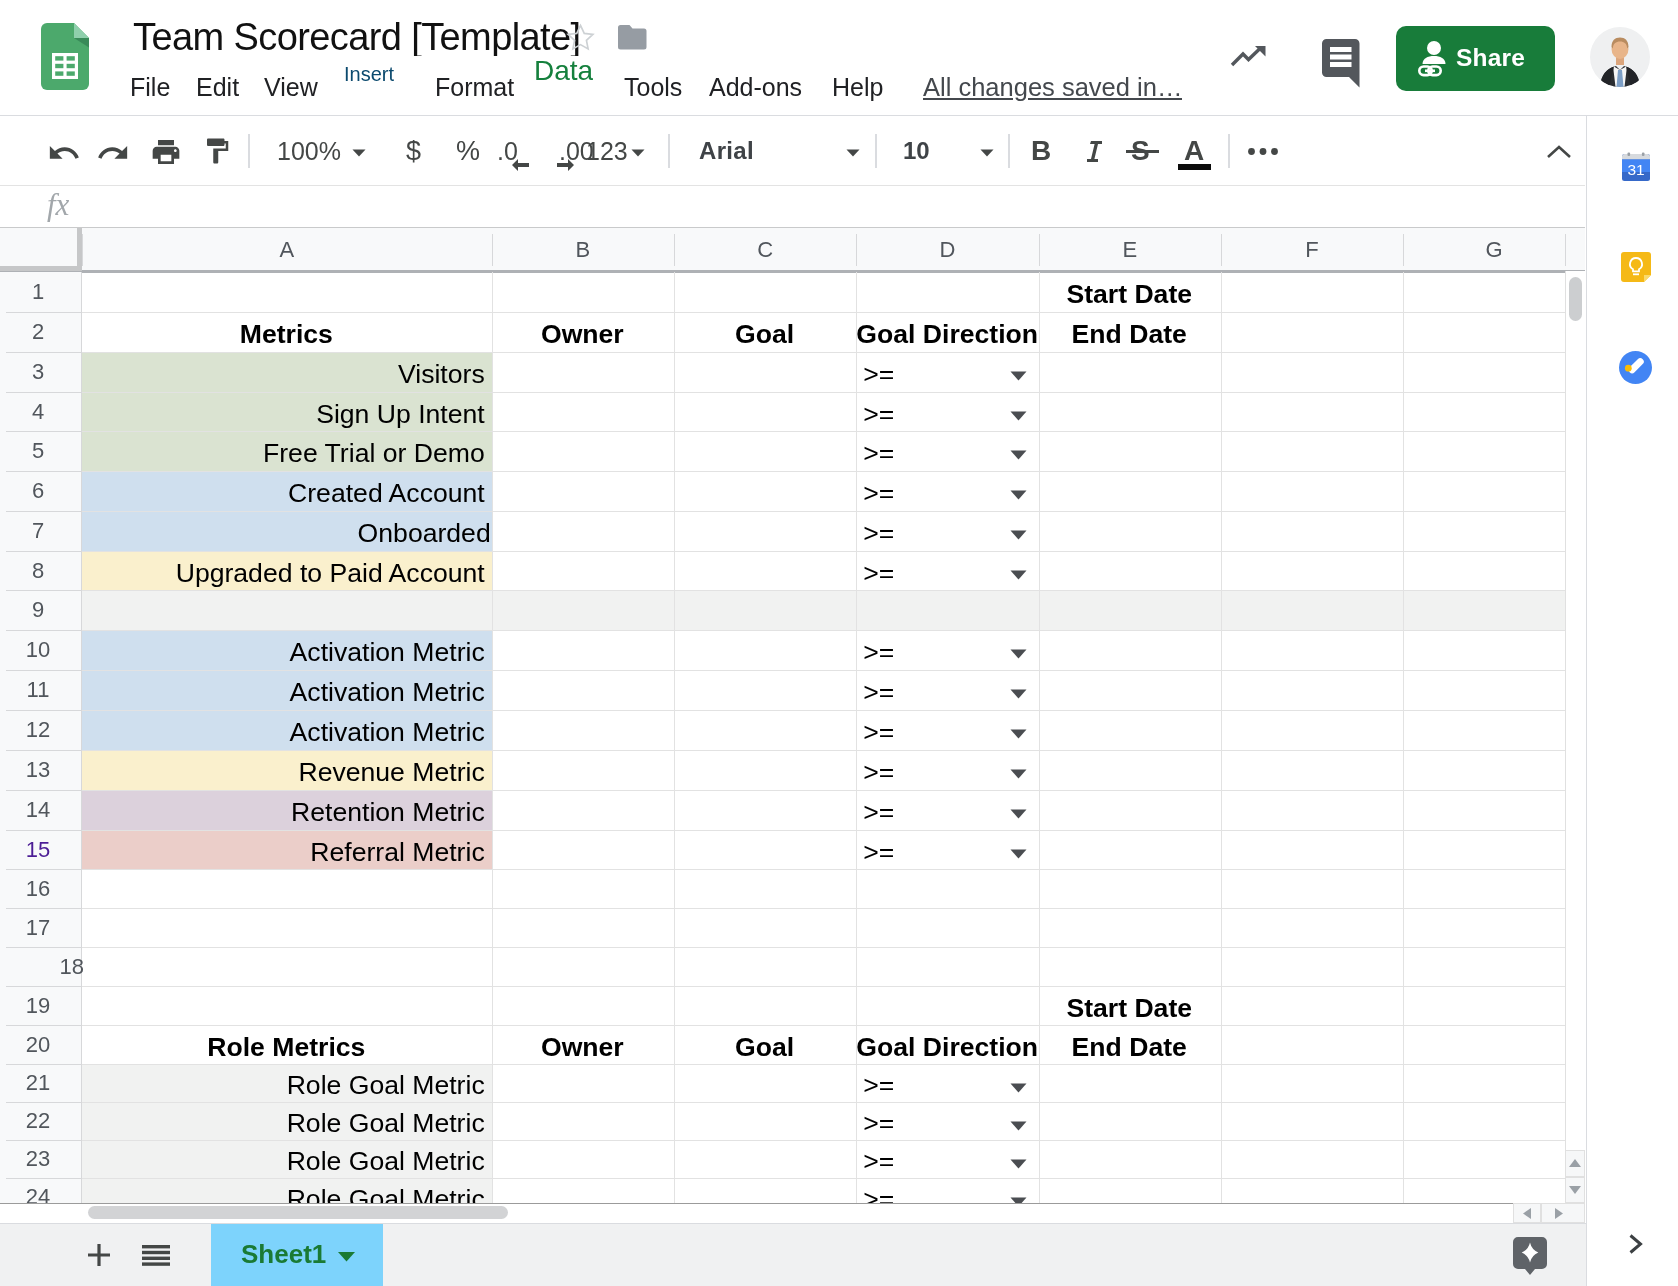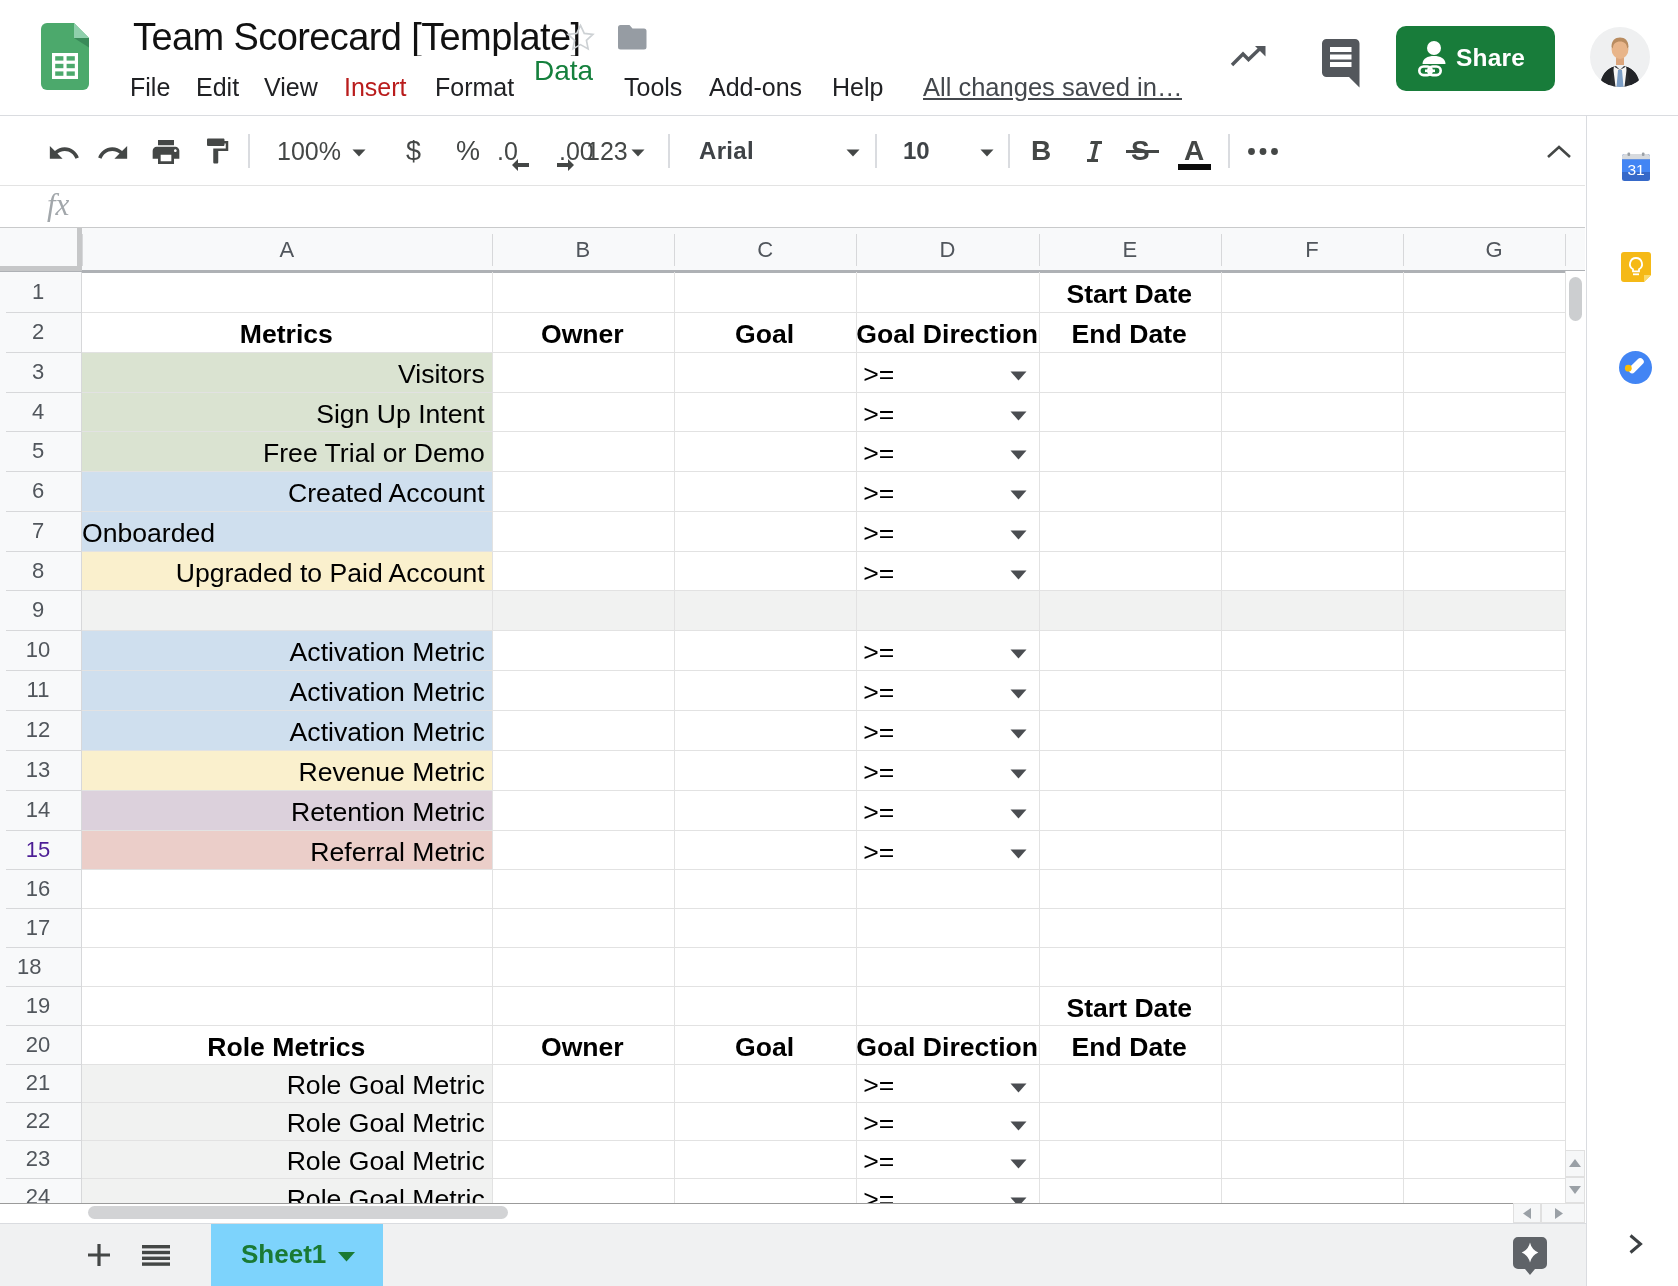--- a/index.html
+++ b/index.html
@@ -27,21 +27,21 @@
 <div class="ab ct" style="left:133px;top:18px;font-size:38px;line-height:38px;color:#111;letter-spacing:-0.6px">Team Scorecard [Template]</div>
 <svg class="ab" style="left:565px;top:22px" width="31" height="31" viewBox="0 0 24 24">
 <path d="M12 2.6 l2.9 6.2 6.7 0.8 -5 4.6 1.3 6.6 -5.9 -3.3 -5.9 3.3 1.3 -6.6 -5 -4.6 6.7 -0.8 z" fill="none" stroke="#cdd1d4" stroke-width="1.3"></path>
       </svg>
 <svg class="ab" style="left:618px;top:25px" width="29" height="25" viewBox="0 0 29 25">
 <path d="M2.5 0 h9 l3 3.5 h11.5 a2.5 2.5 0 0 1 2.5 2.5 v16 a2.5 2.5 0 0 1 -2.5 2.5 h-23.5 a2.5 2.5 0 0 1 -2.5 -2.5 v-19.5 a2.5 2.5 0 0 1 2.5 -2.5 z" fill="#969ca3"></path>
       </svg>
 <div class="ab ct" style="left:130px;top:73px;font-size:25px;line-height:28px;color:#202124">File</div>
 <div class="ab ct" style="left:196px;top:73px;font-size:25px;line-height:28px;color:#202124">Edit</div>
 <div class="ab ct" style="left:264px;top:73px;font-size:25px;line-height:28px;color:#202124">View</div>
-<div class="ab ct" style="left:344px;top:73px;font-size:25px;line-height:28px;color:#b91c1c">Insert</div>
+<div class="ab ct" style="left:344px;top:60px;font-size:20px;line-height:28px;color:#0c4a6e">Insert</div>
 <div class="ab ct" style="left:435px;top:73px;font-size:25px;line-height:28px;color:#202124">Format</div>
 <div class="ab ct" style="left:534px;top:57px;font-size:28px;line-height:28px;color:#15803d">Data</div>
 <div class="ab ct" style="left:624px;top:73px;font-size:25px;line-height:28px;color:#202124">Tools</div>
 <div class="ab ct" style="left:709px;top:73px;font-size:25px;line-height:28px;color:#202124">Add-ons</div>
 <div class="ab ct" style="left:832px;top:73px;font-size:25px;line-height:28px;color:#202124">Help</div>
 <div class="ab ct" style="left:923px;top:73px;font-size:25.5px;line-height:29px;color:#44484d;text-decoration:underline">All changes saved in…</div>
 <svg class="ab" style="left:1230px;top:44px" width="37" height="23" viewBox="0 0 37 23">
 <path d="M2 21 L13 10 l5.5 5.5 L29.5 5" fill="none" stroke="#53575c" stroke-width="3.4"></path>
 <path d="M25 2 h10.5 v10.5 z" fill="#53575c"></path>
       </svg>
@@ -195,21 +195,21 @@
 <div class="ab ct" style="left:0;top:522.0px;width:76.0px;height:40.0px;line-height:40.0px;text-align:center;font-size:22px;color:#51565c">13</div>
 <div class="ab" style="left:6px;top:562.0px;width:76.0px;height:1px;background:#d7d8da"></div>
 <div class="ab ct" style="left:0;top:562.0px;width:76.0px;height:40.0px;line-height:40.0px;text-align:center;font-size:22px;color:#51565c">14</div>
 <div class="ab" style="left:6px;top:602.0px;width:76.0px;height:1px;background:#d7d8da"></div>
 <div class="ab ct" style="left:0;top:602.0px;width:76.0px;height:39.0px;line-height:39.0px;text-align:center;font-size:22px;color:#4c1d95">15</div>
 <div class="ab" style="left:6px;top:641.0px;width:76.0px;height:1px;background:#d7d8da"></div>
 <div class="ab ct" style="left:0;top:641.0px;width:76.0px;height:39.0px;line-height:39.0px;text-align:center;font-size:22px;color:#51565c">16</div>
 <div class="ab" style="left:6px;top:680.0px;width:76.0px;height:1px;background:#d7d8da"></div>
 <div class="ab ct" style="left:0;top:680.0px;width:76.0px;height:39.0px;line-height:39.0px;text-align:center;font-size:22px;color:#51565c">17</div>
 <div class="ab" style="left:6px;top:719.0px;width:76.0px;height:1px;background:#d7d8da"></div>
-<div class="ab ct" style="left:17px;top:719.0px;width:76.0px;height:39.0px;line-height:39.0px;text-align:left;font-size:22px;color:#51565c">18</div>
+<div class="ab ct" style="left:8px;top:719.0px;width:76.0px;height:39.0px;line-height:39.0px;text-align:right;font-size:22px;color:#51565c">18</div>
 <div class="ab" style="left:6px;top:758.0px;width:76.0px;height:1px;background:#d7d8da"></div>
 <div class="ab ct" style="left:0;top:758.0px;width:76.0px;height:39.0px;line-height:39.0px;text-align:center;font-size:22px;color:#51565c">19</div>
 <div class="ab" style="left:6px;top:797.0px;width:76.0px;height:1px;background:#d7d8da"></div>
 <div class="ab ct" style="left:0;top:797.0px;width:76.0px;height:39.0px;line-height:39.0px;text-align:center;font-size:22px;color:#51565c">20</div>
 <div class="ab" style="left:6px;top:836.0px;width:76.0px;height:1px;background:#d7d8da"></div>
 <div class="ab ct" style="left:0;top:836.0px;width:76.0px;height:38.0px;line-height:38.0px;text-align:center;font-size:22px;color:#51565c">21</div>
 <div class="ab" style="left:6px;top:874.0px;width:76.0px;height:1px;background:#d7d8da"></div>
 <div class="ab ct" style="left:0;top:874.0px;width:76.0px;height:38.0px;line-height:38.0px;text-align:center;font-size:22px;color:#51565c">22</div>
 <div class="ab" style="left:6px;top:912.0px;width:76.0px;height:1px;background:#d7d8da"></div>
 <div class="ab ct" style="left:0;top:912.0px;width:76.0px;height:38.0px;line-height:38.0px;text-align:center;font-size:22px;color:#51565c">23</div>
@@ -267,21 +267,21 @@
 <div class="ab ct" style="left:82.0px;top:90.0px;width:408.7px;height:35.0px;line-height:33.0px;text-align:center;font-size:26.6px;font-weight:bold;color:#000;">Metrics</div>
 <div class="ab ct" style="left:491.7px;top:90.0px;width:181.3px;height:35.0px;line-height:33.0px;text-align:center;font-size:26.6px;font-weight:bold;color:#000;">Owner</div>
 <div class="ab ct" style="left:674.0px;top:90.0px;width:181.3px;height:35.0px;line-height:33.0px;text-align:center;font-size:26.6px;font-weight:bold;color:#000;">Goal</div>
 <div class="ab ct" style="left:856.3px;top:90.0px;width:181.3px;height:35.0px;line-height:33.0px;text-align:center;font-size:26.6px;font-weight:bold;color:#000;">Goal Direction</div>
 <div class="ab ct" style="left:1038.6px;top:50.0px;width:181.3px;height:35.0px;line-height:33.0px;text-align:center;font-size:26.6px;font-weight:bold;color:#000;">Start Date</div>
 <div class="ab ct" style="left:1038.6px;top:90.0px;width:181.3px;height:35.0px;line-height:33.0px;text-align:center;font-size:26.6px;font-weight:bold;color:#000;">End Date</div>
 <div class="ab ct" style="left:82.0px;top:130.0px;width:408.7px;height:34.7px;line-height:32.7px;text-align:right;font-size:26.6px;font-weight:normal;color:#000;padding-right:6px">Visitors</div>
 <div class="ab ct" style="left:82.0px;top:169.7px;width:408.7px;height:34.7px;line-height:32.7px;text-align:right;font-size:26.6px;font-weight:normal;color:#000;padding-right:6px">Sign Up Intent</div>
 <div class="ab ct" style="left:82.0px;top:209.4px;width:408.7px;height:34.7px;line-height:32.7px;text-align:right;font-size:26.6px;font-weight:normal;color:#000;padding-right:6px">Free Trial or Demo</div>
 <div class="ab ct" style="left:82.0px;top:249.1px;width:408.7px;height:34.8px;line-height:32.8px;text-align:right;font-size:26.6px;font-weight:normal;color:#000;padding-right:6px">Created Account</div>
-<div class="ab ct" style="left:82.0px;top:288.9px;width:408.7px;height:34.7px;line-height:32.7px;font-size:26.6px;font-weight:normal;color:#000;">Onboarded</div>
+<div class="ab ct" style="left:82.0px;top:288.9px;width:408.7px;height:34.7px;line-height:32.7px;text-align:right;font-size:26.6px;font-weight:normal;color:#000;">Onboarded</div>
 <div class="ab ct" style="left:82.0px;top:328.6px;width:408.7px;height:34.7px;line-height:32.7px;text-align:right;font-size:26.6px;font-weight:normal;color:#000;padding-right:6px">Upgraded to Paid Account</div>
 <div class="ab ct" style="left:82.0px;top:408.0px;width:408.7px;height:35.0px;line-height:33.0px;text-align:right;font-size:26.6px;font-weight:normal;color:#000;padding-right:6px">Activation Metric</div>
 <div class="ab ct" style="left:82.0px;top:448.0px;width:408.7px;height:35.0px;line-height:33.0px;text-align:right;font-size:26.6px;font-weight:normal;color:#000;padding-right:6px">Activation Metric</div>
 <div class="ab ct" style="left:82.0px;top:488.0px;width:408.7px;height:35.0px;line-height:33.0px;text-align:right;font-size:26.6px;font-weight:normal;color:#000;padding-right:6px">Activation Metric</div>
 <div class="ab ct" style="left:82.0px;top:528.0px;width:408.7px;height:35.0px;line-height:33.0px;text-align:right;font-size:26.6px;font-weight:normal;color:#000;padding-right:6px">Revenue Metric</div>
 <div class="ab ct" style="left:82.0px;top:568.0px;width:408.7px;height:35.0px;line-height:33.0px;text-align:right;font-size:26.6px;font-weight:normal;color:#000;padding-right:6px">Retention Metric</div>
 <div class="ab ct" style="left:82.0px;top:608.0px;width:408.7px;height:34.0px;line-height:32.0px;text-align:right;font-size:26.6px;font-weight:normal;color:#000;padding-right:6px">Referral Metric</div>
 <div class="ab ct" style="left:82.0px;top:842.0px;width:408.7px;height:33.0px;line-height:31.0px;text-align:right;font-size:26.6px;font-weight:normal;color:#000;padding-right:6px">Role Goal Metric</div>
 <div class="ab ct" style="left:82.0px;top:880.0px;width:408.7px;height:33.0px;line-height:31.0px;text-align:right;font-size:26.6px;font-weight:normal;color:#000;padding-right:6px">Role Goal Metric</div>
 <div class="ab ct" style="left:82.0px;top:918.0px;width:408.7px;height:33.0px;line-height:31.0px;text-align:right;font-size:26.6px;font-weight:normal;color:#000;padding-right:6px">Role Goal Metric</div>

